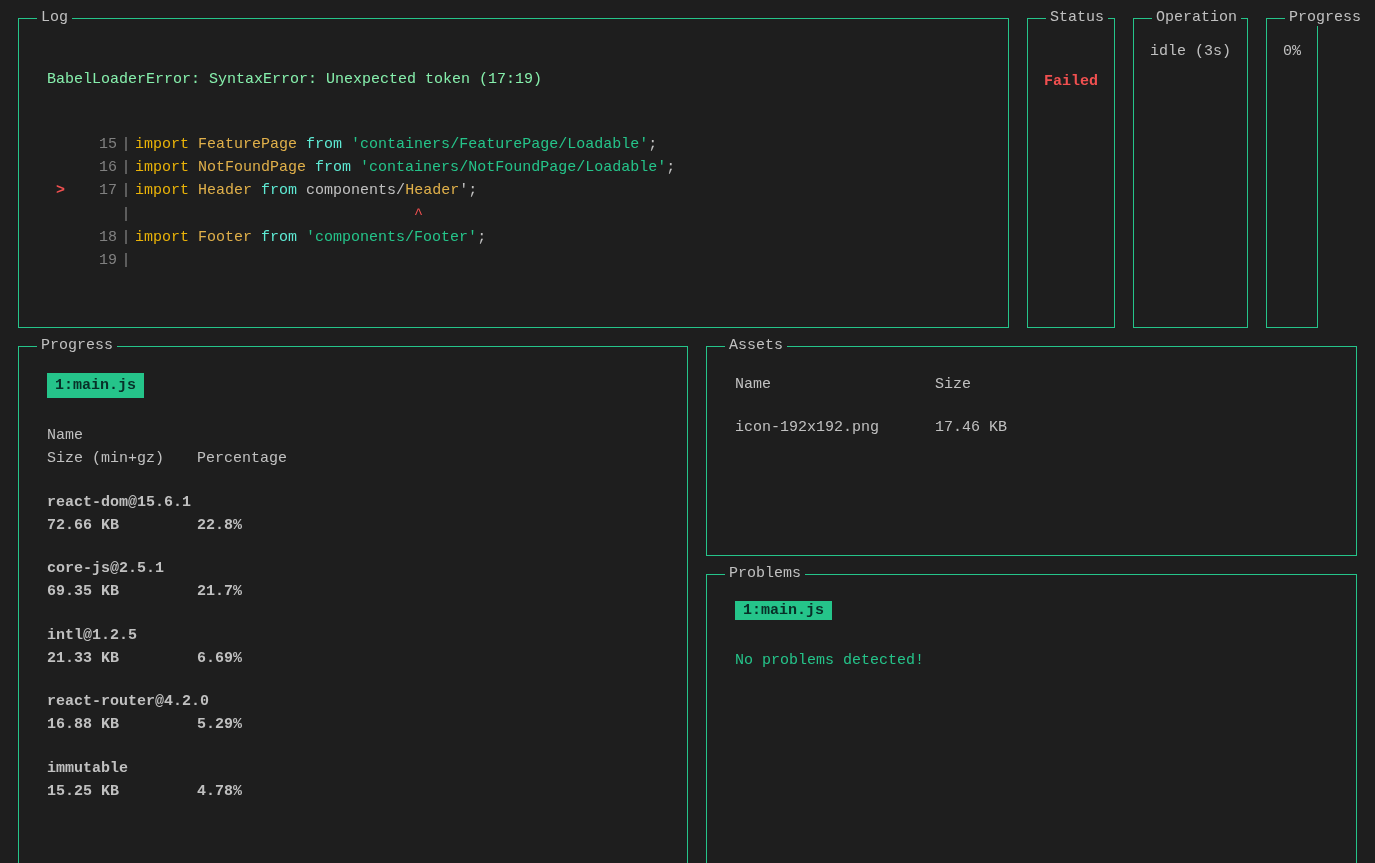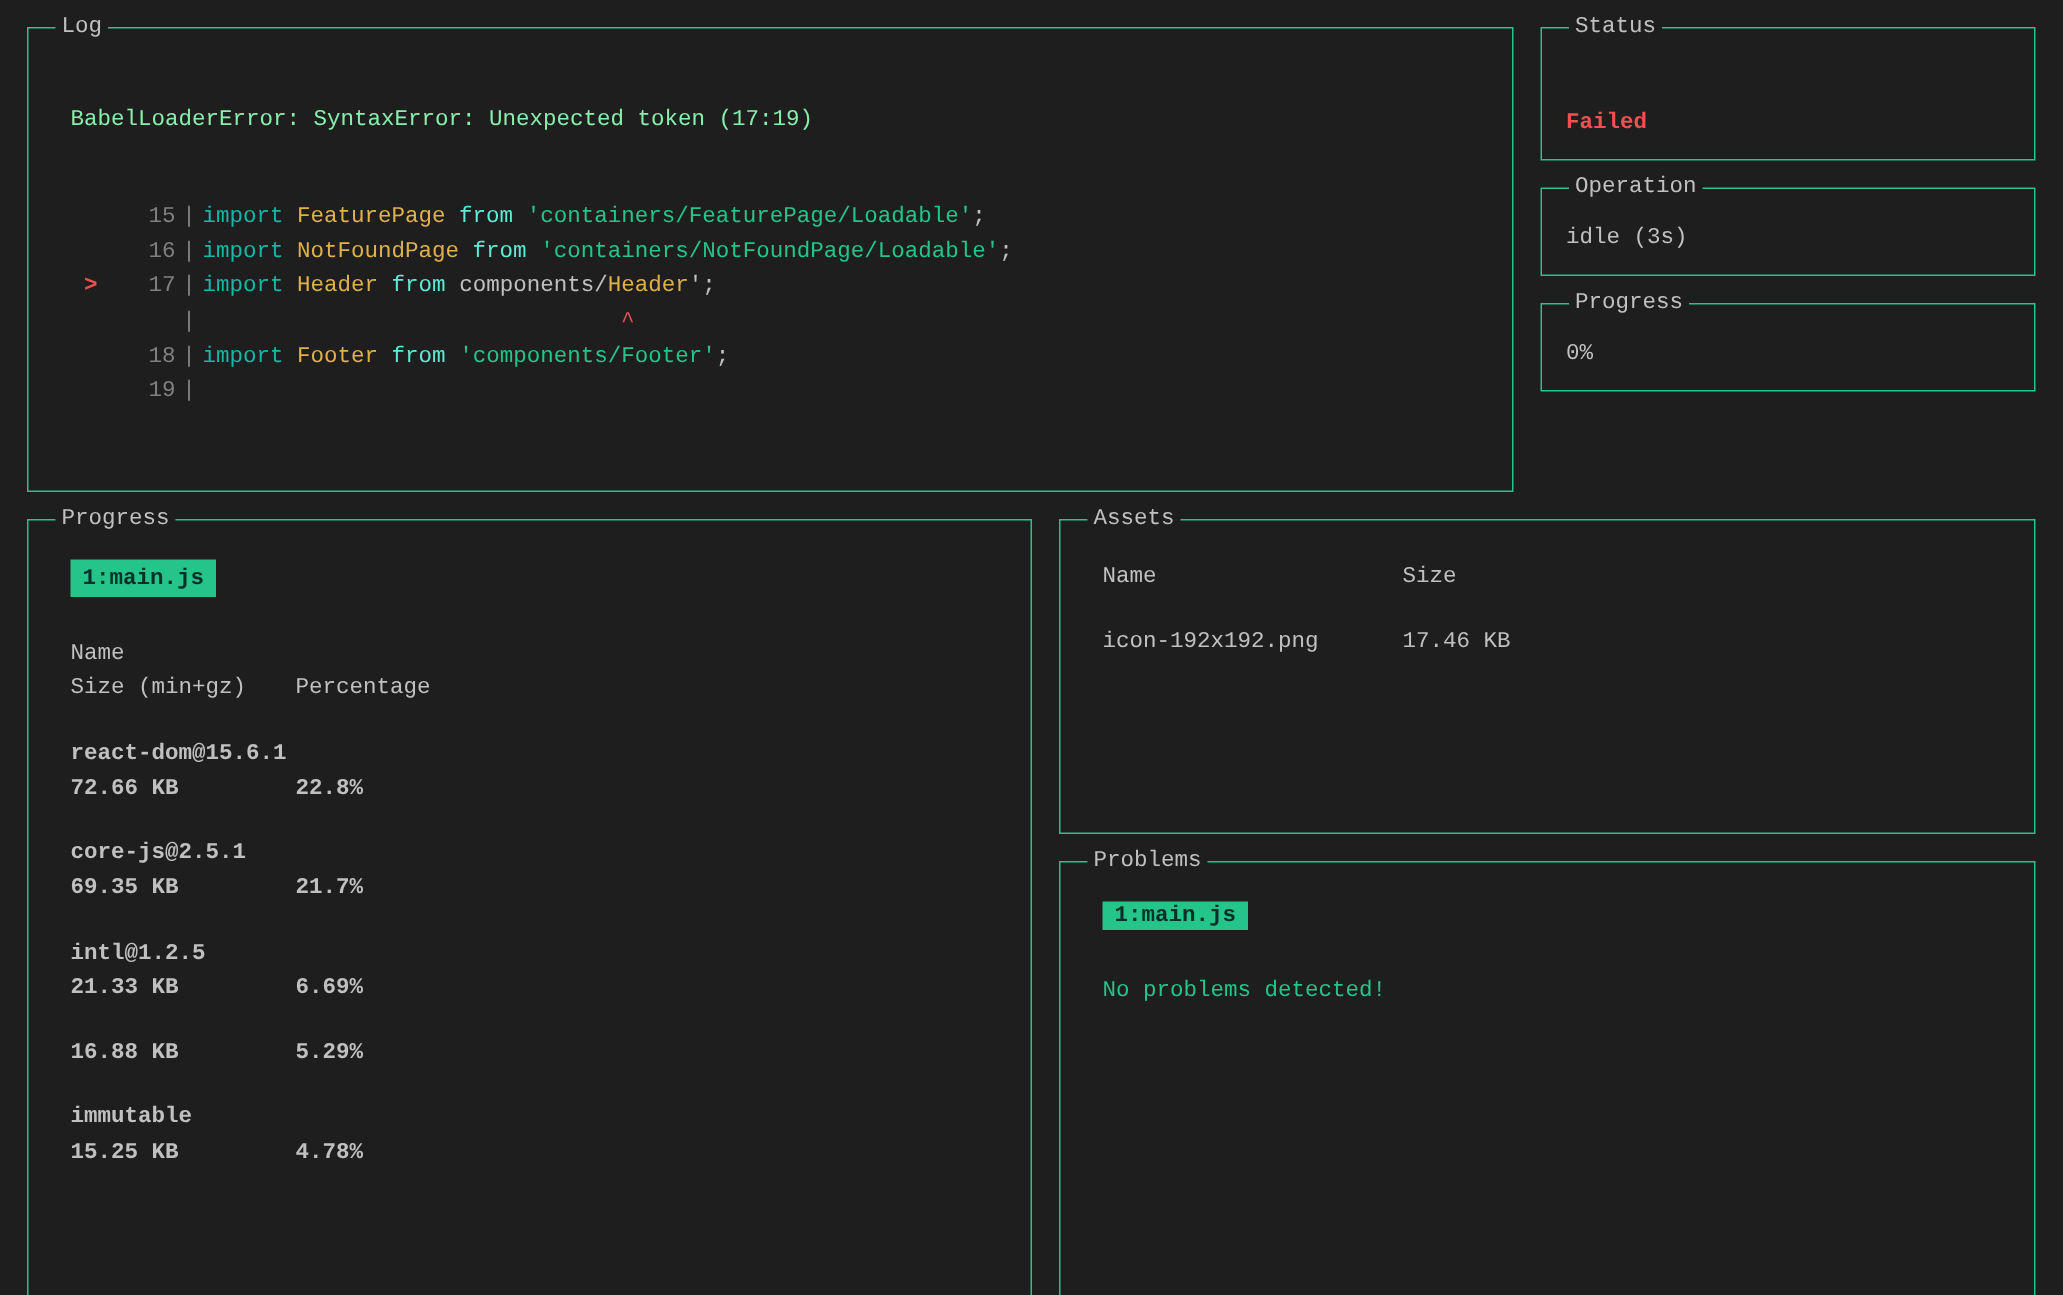--- a/index.html
+++ b/index.html
@@ -24,41 +24,41 @@
 }
 .panel-title {
   position: absolute;
   top: -10px;
   left: 18px;
   background: #1e1e1e;
   padding: 0 4px;
   color: #c0c0c0;
 }
 .log-panel { grid-column: 1; grid-row: 1; min-height: 270px; }
-.status-col { grid-column: 2; grid-row: 1; display: flex; flex-direction: column; gap: 18px; }
+.status-col { grid-column: 2; grid-row: 1; display: flex; flex-direction: row; gap: 18px; }
 .status-col .panel { flex: 0 0 auto; padding: 24px 16px 16px 16px; }
 .bottom-row { grid-column: 1 / span 2; grid-row: 2; display: grid; grid-template-columns: 670px 1fr; gap: 18px; }
 .modules-panel { min-height: 520px; }
 .right-col { display: flex; flex-direction: column; gap: 18px; }
 .assets-panel { min-height: 210px; }
 .problems-panel { flex: 1; }
 
 .status-failed { color: #f05050; font-weight: bold; margin-top: 30px; }
 
 .log-body { white-space: pre; line-height: 1.55; padding-left: 10px; }
 .err-line { color: #86efac; margin-bottom: 18px; }
 
 .code-table { border-collapse: collapse; }
 .code-table td { padding: 0; vertical-align: top; line-height: 1.55; }
 .lineno { color: #808080; text-align: right; width: 52px; padding-right: 8px; }
 .gutter-mark { color: #f05050; width: 18px; text-align: right; padding-right: 4px; font-weight: bold; }
 .pipe { color: #808080; width: 18px; text-align: center; }
 .code { white-space: pre; padding-left: 6px; }
 
-.kw { color: #14b8a6; }
+.kw { color: #eab308; }
 .ident { color: #e0b04a; }
 .from { color: #5eead4; }
 .str { color: #25c48a; }
 .plain { color: #c0c0c0; }
 .errtok { color: #e0b04a; }
 .caret { color: #f05050; }
 
 .badge {
   background: #25c48a;
   color: #083028;
@@ -176,20 +176,21 @@
           </div>
         </div>
         <div class="mod-item">
           <div>intl@1.2.5</div>
           <div class="mod-row2">
             <div class="mod-size">21.33 KB</div>
             <div class="mod-pct">6.69%</div>
           </div>
         </div>
         <div class="mod-item">
+          <div>react-router@4.2.0</div>
           <div class="mod-row2">
             <div class="mod-size">16.88 KB</div>
             <div class="mod-pct">5.29%</div>
           </div>
         </div>
         <div class="mod-item">
           <div>immutable</div>
           <div class="mod-row2">
             <div class="mod-size">15.25 KB</div>
             <div class="mod-pct">4.78%</div>

